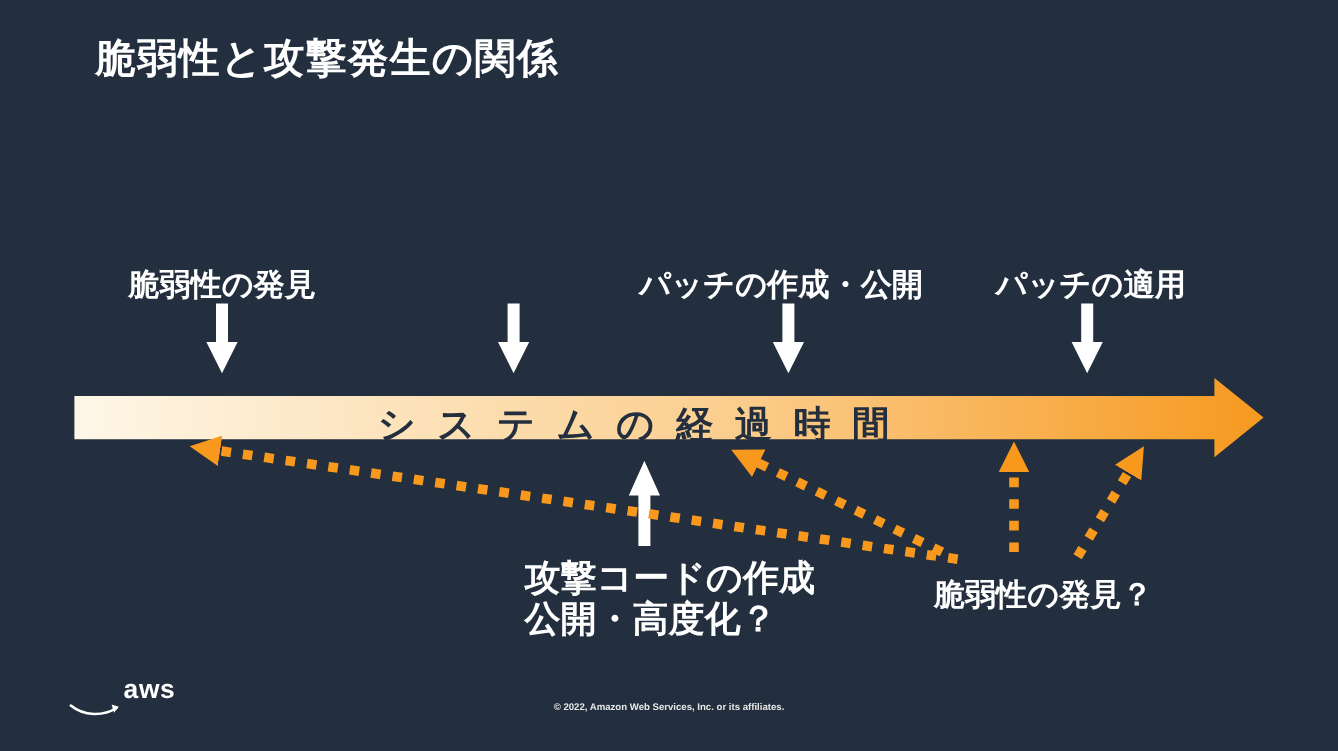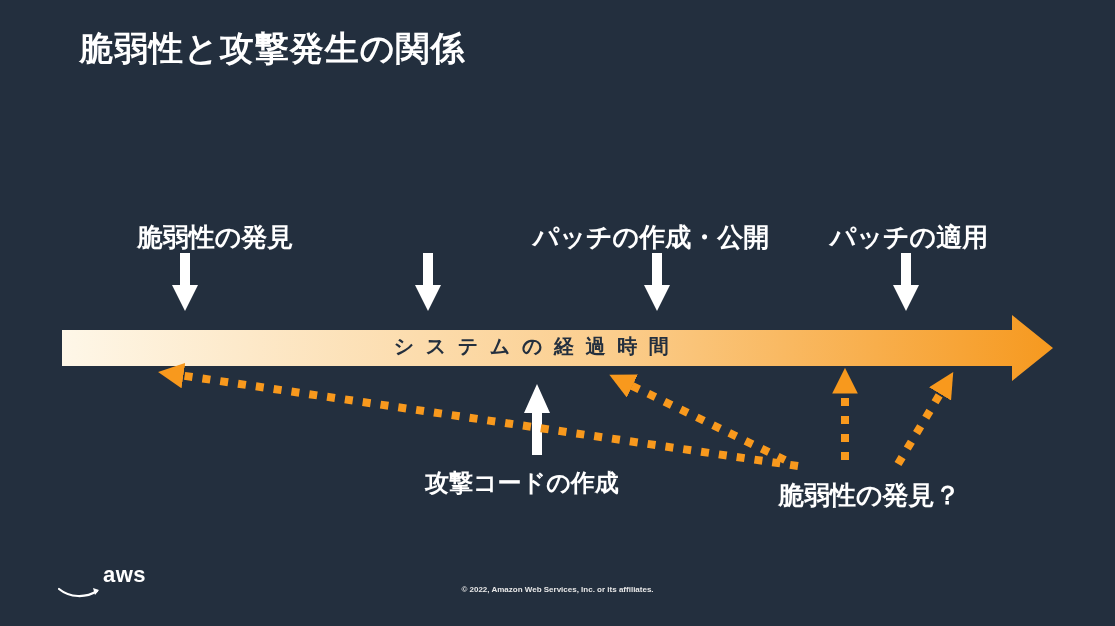--- a/index.html
+++ b/index.html
@@ -13,32 +13,32 @@
   }
   .title{
     position:absolute;left:55px;top:26px;
     font-size:34px;font-weight:bold;letter-spacing:1px;margin-left:24px;
   }
   .milestone{
     position:absolute;top:220px;
     transform:translateX(-50%);
     font-size:26px;font-weight:bold;white-space:nowrap;
   }
-  .m1{left:185px;margin-left:30px;} .m2{left:430px;} .m3{left:651px;} .m4{left:909px;}
+  .m1{left:185px;} .m2{left:430px;} .m3{left:651px;} .m4{left:909px;}
   .overlay{position:absolute;left:0;top:0;width:1115px;height:626px;pointer-events:none;}
   .timeline-label{
     position:absolute;left:62px;top:333px;width:950px;
     text-align:center;
-    font-size:20px;font-weight:bold;
+    font-size:31px;font-weight:bold;
     letter-spacing:0.58em;
     color:#232F3E;white-space:nowrap;
   }
   .attack-code{
-    position:absolute;left:425px;top:466px;
-    font-size:24px;font-weight:bold;line-height:34px;white-space:nowrap;
+    position:absolute;left:437px;top:466px;
+    font-size:30px;font-weight:bold;line-height:34px;white-space:nowrap;
   }
   .attack-occur{
     position:absolute;left:778px;top:478px;
     font-size:26px;font-weight:bold;white-space:nowrap;
   }
   .aws-logo{
     position:absolute;left:55px;top:565px;width:48px;
     text-align:center;
   }
   .aws-logo .aws-text{
@@ -85,20 +85,21 @@
     <path d="M798,466 L172,374" fill="none" stroke="#F8991D" stroke-width="8" stroke-dasharray="8 10" marker-end="url(#oa)"></path>
     <path d="M785,460 L622,381" fill="none" stroke="#F8991D" stroke-width="8" stroke-dasharray="8 10" marker-end="url(#oa)"></path>
     <path d="M845,460 L845,382" fill="none" stroke="#F8991D" stroke-width="8" stroke-dasharray="8 10" marker-end="url(#oa)"></path>
     <path d="M898,464 L946,384" fill="none" stroke="#F8991D" stroke-width="8" stroke-dasharray="8 10" marker-end="url(#oa)"></path>
   </svg>
 
   <div class="timeline-label">システムの経過時間</div>
 
   <div class="attack-code">
     <div>攻撃コードの作成</div>
+    <div>公開・高度化？</div>
   </div>
 
   <div class="attack-occur">脆弱性の発見？</div>
 
   <div class="aws-logo">
     <div class="aws-text">aws</div>
     <svg width="44" height="12" viewBox="0 0 44 12" xmlns="http://www.w3.org/2000/svg">
       <path d="M2,2 C13,11 29,11 40,4" stroke="#FFFFFF" stroke-width="2.2" fill="none" stroke-linecap="round"></path>
       <path d="M36,1 L42,3 L38,8 Z" fill="#FFFFFF"></path>
     </svg>

